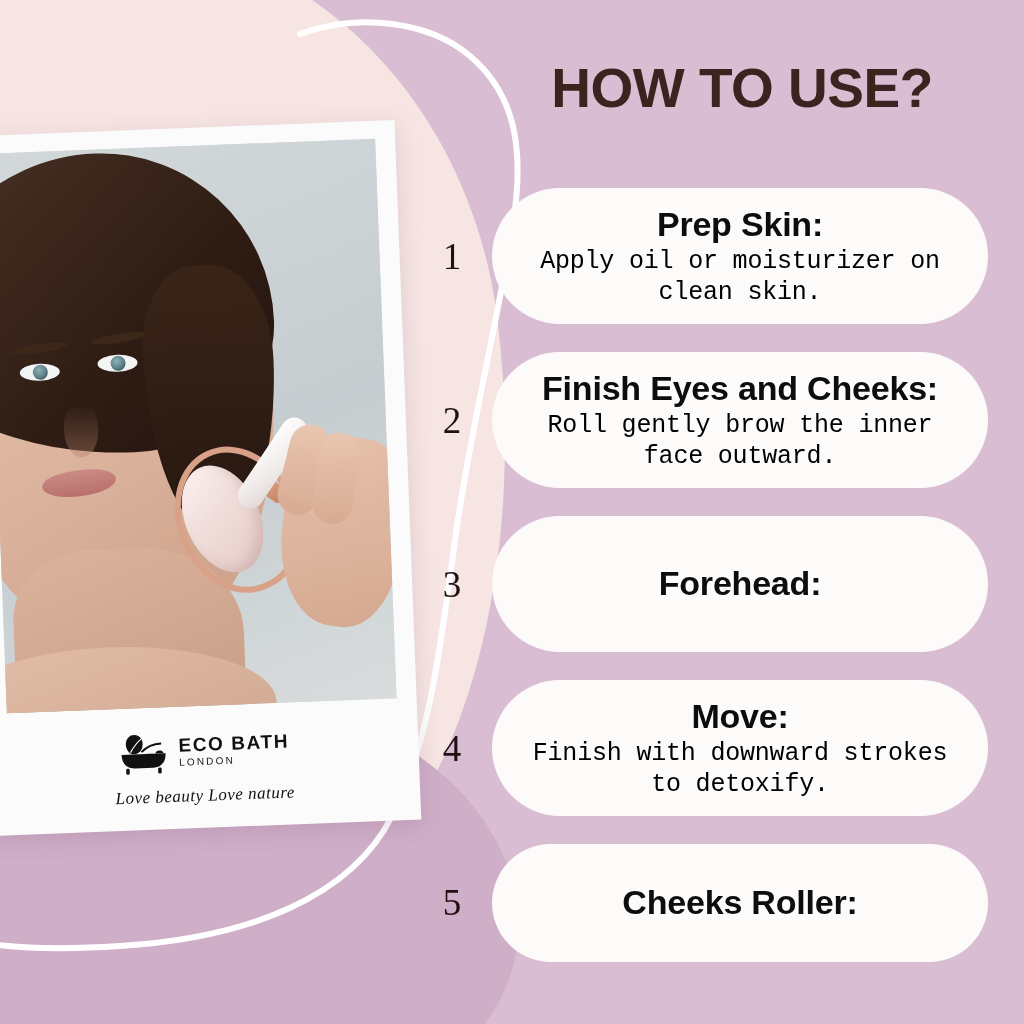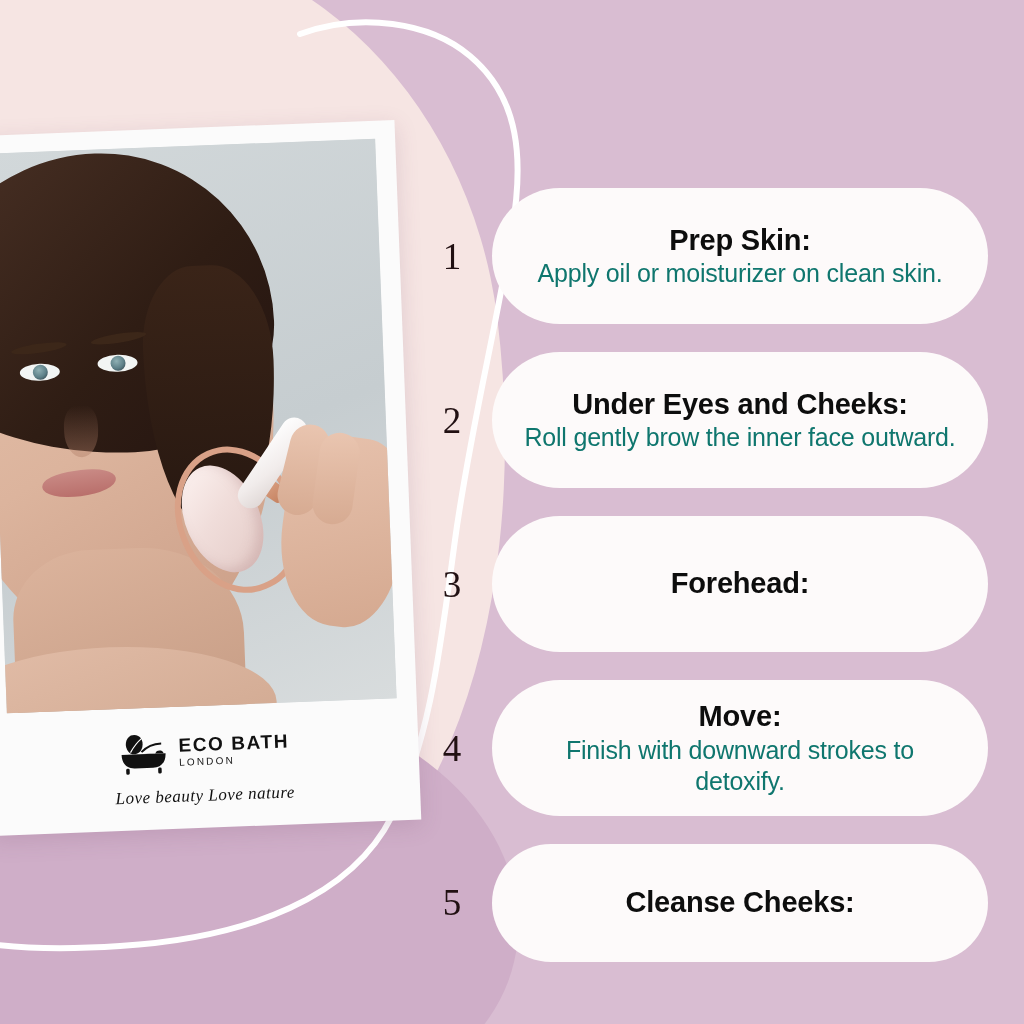--- a/index.html
+++ b/index.html
@@ -323,31 +323,31 @@
     display: flex;
     flex-direction: column;
     align-items: center;
     justify-content: center;
     padding: 0 26px;
     box-sizing: border-box;
   }
   .step-title {
     font-family: "Liberation Sans", sans-serif;
     font-weight: 700;
-    font-size: 29px;
+    font-size: 34px;
     color: #0d0d0d;
     line-height: 1.22;
     text-align: center;
     letter-spacing: -0.2px;
   }
   .step-desc {
-    font-family: Liberation Sans, sans-serif;
+    font-family: Liberation Mono, monospace;
     font-weight: 400;
     font-size: 25px;
-    color: #0f766e;
+    color: #000000;
     line-height: 1.24;
     text-align: center;
     letter-spacing: -0.2px;
   }
   
   .step-1 { height: 136px; }
   .step-2 { height: 136px; }
   .step-3 { height: 136px; }
   .step-4 { height: 136px; }
   .step-5 { height: 118px; }
@@ -405,35 +405,36 @@
         </svg>
         <div class="logo-words">
           <div class="logo-name">ECO BATH</div>
           <div class="logo-sub">LONDON</div>
         </div>
       </div>
       <div class="logo-tagline">Love beauty Love nature</div>
     </div>
   </div>
 
+  <div class="heading">HOW TO USE?</div>
 
   <div class="steps">
 
     <div class="step step-1">
       <div class="step-number">1</div>
       <div class="step-card">
         <div class="step-title">Prep Skin:</div>
         <div class="step-desc">Apply oil or moisturizer on clean skin.</div>
       </div>
     </div>
 
     <div class="step step-2">
       <div class="step-number">2</div>
       <div class="step-card">
-        <div class="step-title">Under Eyes and Cheeks:</div>
+        <div class="step-title">Finish Eyes and Cheeks:</div>
         <div class="step-desc">Roll gently brow the inner face outward.</div>
       </div>
     </div>
 
     <div class="step step-3">
       <div class="step-number">3</div>
       <div class="step-card">
         <div class="step-title">Forehead:</div>
       </div>
     </div>
@@ -442,18 +443,18 @@
       <div class="step-number">4</div>
       <div class="step-card">
         <div class="step-title">Move:</div>
         <div class="step-desc">Finish with downward strokes to detoxify.</div>
       </div>
     </div>
 
     <div class="step step-5">
       <div class="step-number">5</div>
       <div class="step-card">
-        <div class="step-title">Cleanse Cheeks:</div>
+        <div class="step-title">Cheeks Roller:</div>
       </div>
     </div>
 
   </div>
 </div>
 
 </body></html>

